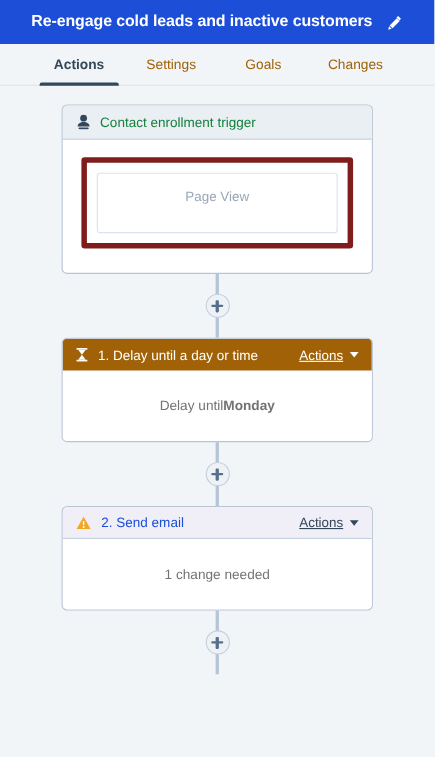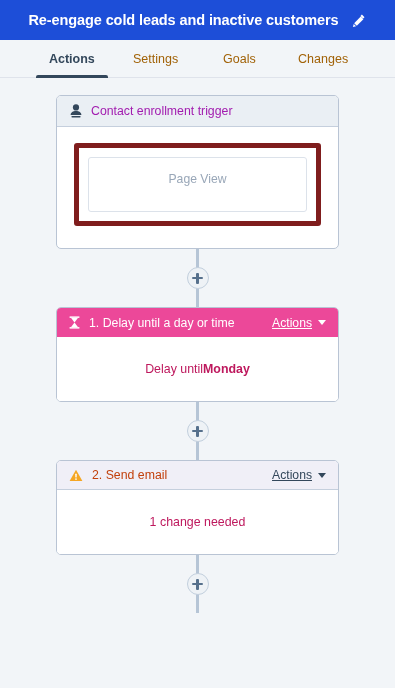--- a/index.html
+++ b/index.html
@@ -105,21 +105,21 @@
     background: #eaeff4;
     border-bottom: 1px solid #c5cfdd;
     height: 31px;
     display: flex;
     align-items: center;
     gap: 9px;
     padding: 0 13px;
   }
   .trigger-head .label {
     font-size: 12.3px;
-    color: #a21caf;
+    color: #15803d;
   }
   .trigger-body {
     padding: 16px 17px 22px 17px;
   }
   .outer-box {
     border: 5px solid #7f1d1d;
     border-radius: 3px;
     padding: 9px;
   }
   .inner-box {
@@ -136,21 +136,21 @@
   }
   .pv-text {
     font-size: 12.2px;
     color: #33475b;
     line-height: 1.85;
   }
   .pv-text b { font-weight: 700; }
 
   
   .dark-head {
-    background: #ec4899;
+    background: #a16207;
     height: 29px;
     display: flex;
     align-items: center;
     padding: 0 12px;
     gap: 9px;
   }
   .dark-head .label {
     font-size: 12.3px;
     color: #ffffff;
     flex: 1;
@@ -179,34 +179,34 @@
     background: #f0eff7;
     border-bottom: 1px solid #c5cfdd;
     height: 29px;
     display: flex;
     align-items: center;
     padding: 0 12px;
     gap: 9px;
   }
   .warn-head .label {
     font-size: 12.3px;
-    color: #c2410c;
+    color: #1d4ed8;
     flex: 1;
     white-space: nowrap;
   }
   .warn-head .actions-link { color: #33475b; }
   .warn-head .actions-link .caret { border-top-color: #33475b; }
 
   .card-body {
     height: 64px;
     display: flex;
     align-items: center;
     justify-content: center;
     font-size: 12.4px;
-    color: #be185d;
+    color: #737373;
     background: #fff;
   }
   .card-body b { font-weight: 700; }
 
   
   .connector {
     position: relative;
     height: 58px;
     display: flex;
     align-items: center;

